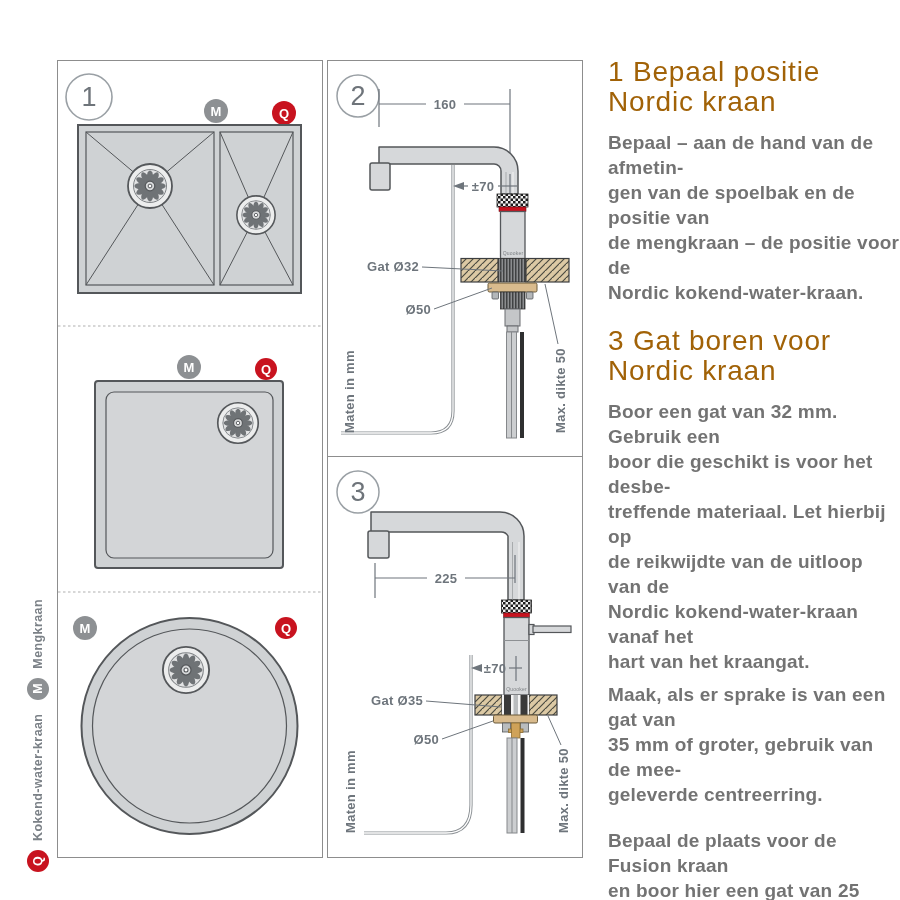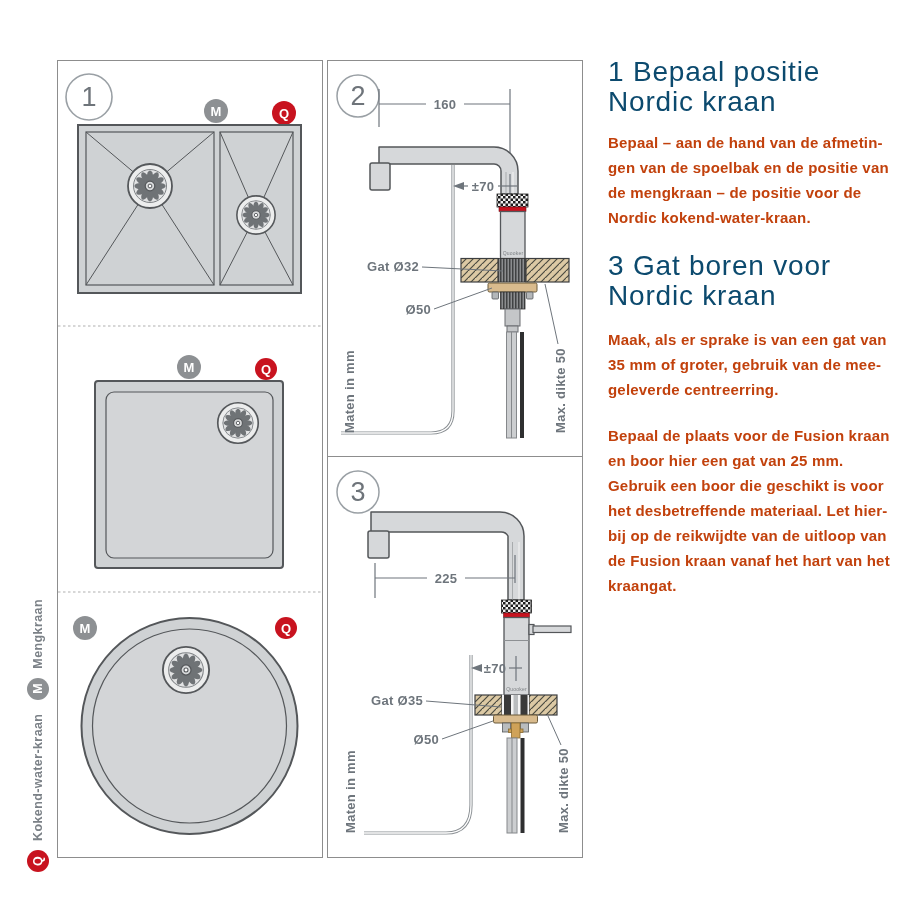--- a/index.html
+++ b/index.html
@@ -14,25 +14,25 @@
   .panel svg { display:block; }
 
   svg text { font-family:"Liberation Sans", sans-serif; }
   .dimtxt   { font-size:13px; font-weight:bold; fill:#6e757c; letter-spacing:.3px; }
   .circnum  { font-size:27px; fill:#6e747a; }
   .badgetxt { font-size:13px; font-weight:bold; fill:#ffffff; }
   .brandtxt { font-size:5px; fill:#7d8184; letter-spacing:.2px; }
 
   
   #text-col { position:absolute; left:608px; top:57px; width:292px; color:#7b828b; }
-  .sec-heading { font-size:28px; line-height:30px; font-weight:400; color:#0c4a6e;
+  .sec-heading { font-size:28px; line-height:30px; font-weight:400; color:#a16207;
     letter-spacing:.8px; white-space:pre-line; }
-  .sec-body { margin-top:13px; margin-bottom:21px; font-size:15px; line-height:25px;
-    font-weight:bold; color:#c2410c; letter-spacing:.2px; white-space:pre-line; }
-  .sec-body.cont { margin-top:16px; }
+  .sec-body { margin-top:13px; margin-bottom:21px; font-size:19px; line-height:25px;
+    font-weight:bold; color:#737373; letter-spacing:.2px; white-space:pre-line; }
+  .sec-body.cont { margin-top:8px; }
   .sec-body.nogap { margin-bottom:0; }
 
   
   #legend { position:absolute; left:24px; top:872px; width:0; height:0; }
   #legend .row { position:absolute; left:0; top:0; transform:rotate(-90deg);
     transform-origin:0 0; display:flex; align-items:center; height:28px;
     white-space:nowrap; }
   .badge { width:22px; height:22px; border-radius:50%; display:flex;
     align-items:center; justify-content:center; color:#fff; font-size:12.5px;
     font-weight:bold; flex:0 0 auto; }
@@ -273,20 +273,26 @@
 <div id="text-col">
   <div class="sec-heading">1 Bepaal positie
 Nordic kraan</div>
   <div class="sec-body">Bepaal – aan de hand van de afmetin-
 gen van de spoelbak en de positie van
 de mengkraan – de positie voor de
 Nordic kokend-water-kraan.</div>
 
   <div class="sec-heading">3 Gat boren voor
 Nordic kraan</div>
+  <div class="sec-body nogap">Boor een gat van 32 mm. Gebruik een
+boor die geschikt is voor het desbe-
+treffende materiaal. Let hierbij op
+de reikwijdte van de uitloop van de
+Nordic kokend-water-kraan vanaf het
+hart van het kraangat.</div>
   <div class="sec-body cont">Maak, als er sprake is van een gat van
 35 mm of groter, gebruik van de mee-
 geleverde centreerring.</div>
 
   <div class="sec-body">Bepaal de plaats voor de Fusion kraan
 en boor hier een gat van 25 mm.
 Gebruik een boor die geschikt is voor
 het desbetreffende materiaal. Let hier-
 bij op de reikwijdte van de uitloop van
 de Fusion kraan vanaf het hart van het

